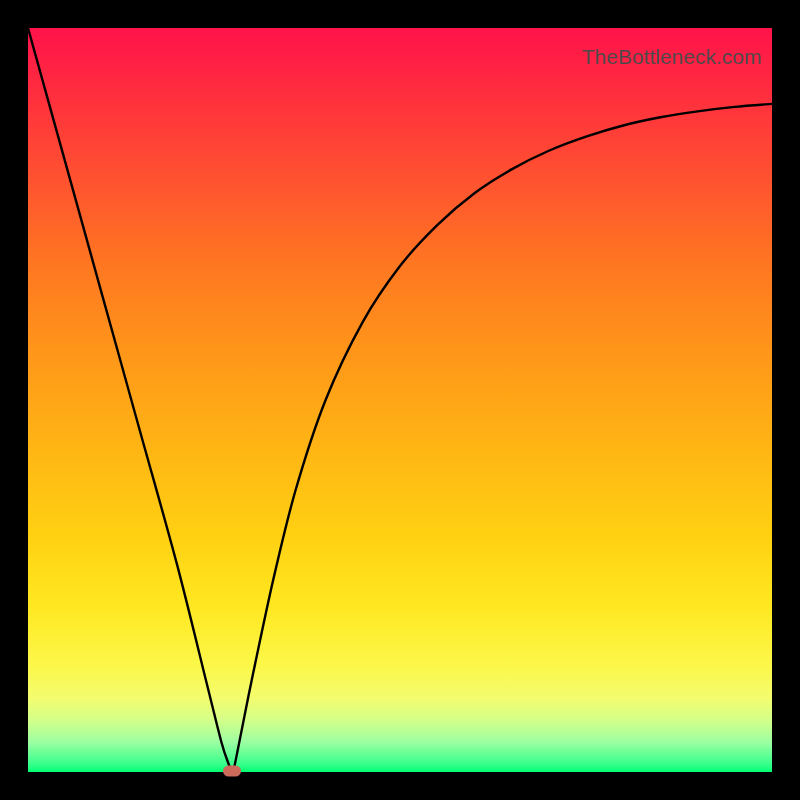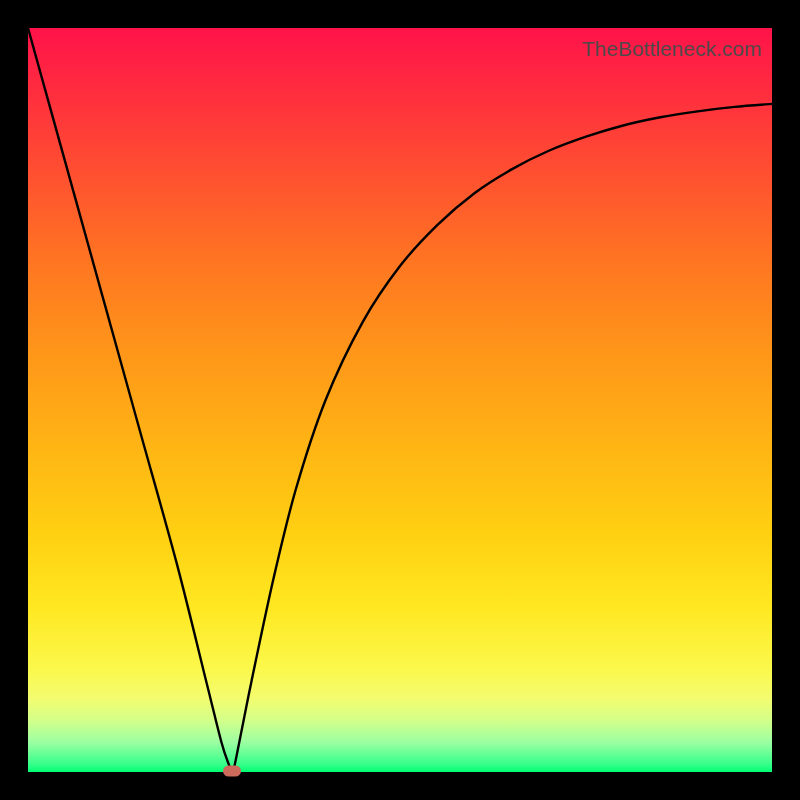--- a/index.html
+++ b/index.html
@@ -36,21 +36,21 @@
       #fbf84b 86%,
       #f4fc6e 90%,
       #d4ff89 93%,
       #9cffa2 96%,
       #35ff8a 99%,
       #00ff72 100%
     );
   }
   .attrib {
     position: absolute;
-    top: 9px;
+    top: 17px;
     right: 10px;
     font-family: Arial, Helvetica, sans-serif;
     font-size: 21px;
     font-weight: 500;
     color: #4a4a4a;
     letter-spacing: 0px;
     user-select: none;
   }
   svg.curve {
     position: absolute;

